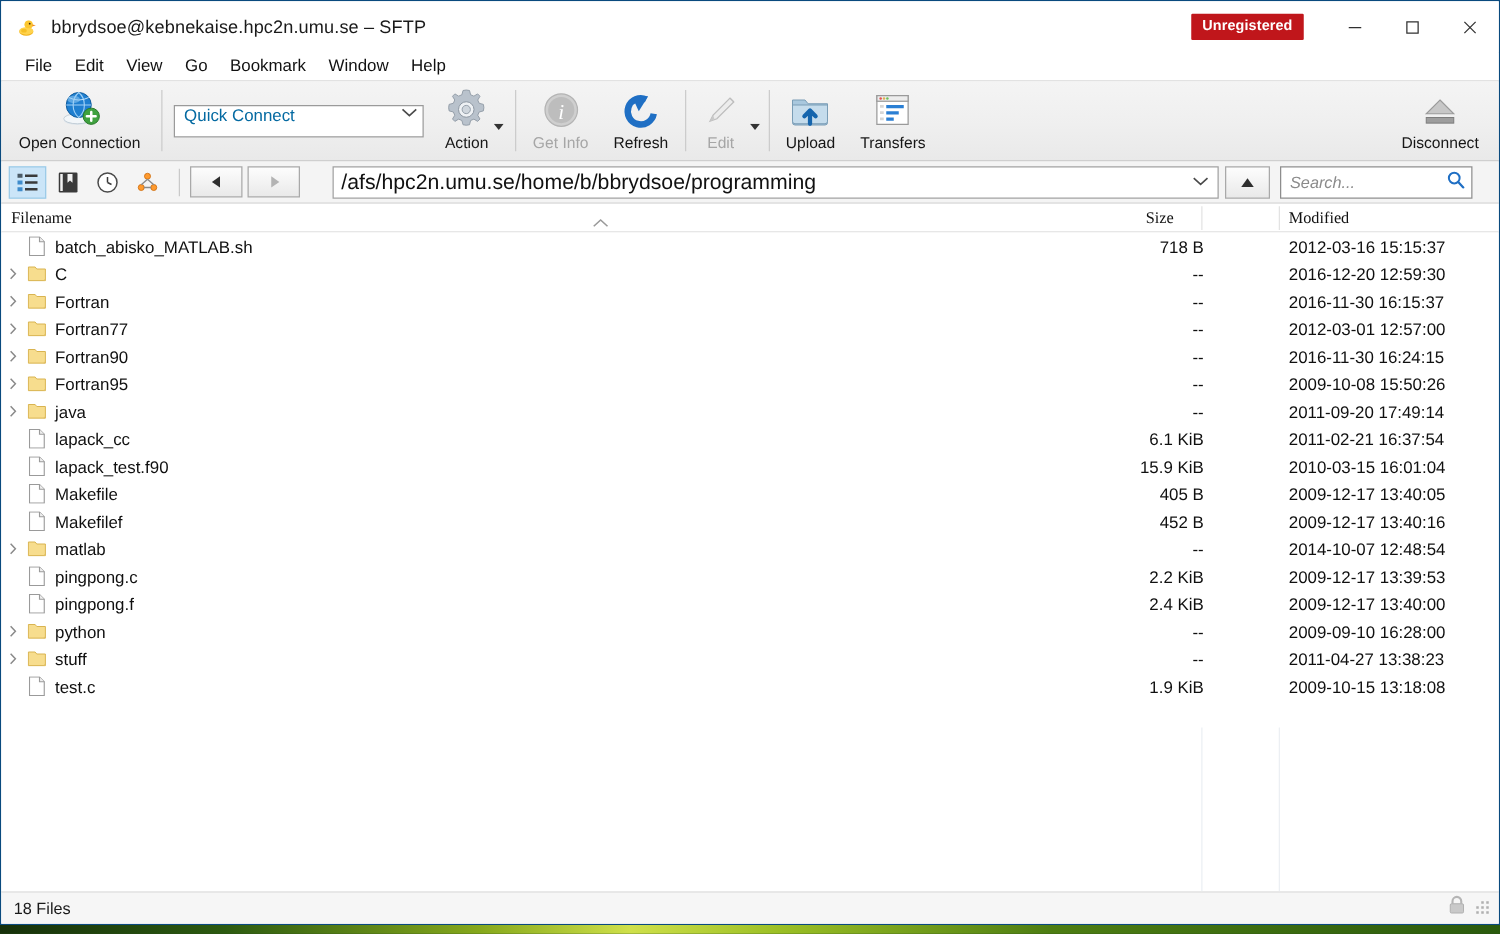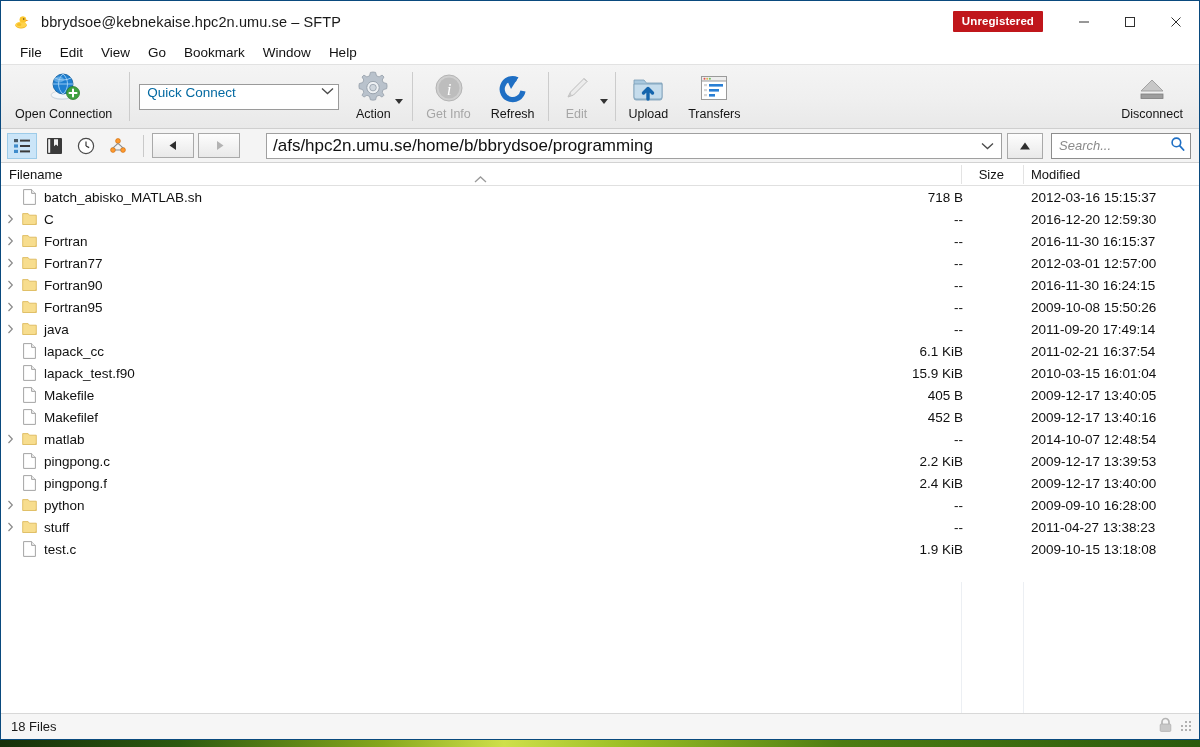--- a/index.html
+++ b/index.html
@@ -100,33 +100,33 @@
     flex: 1; height: 26px; border: 1px solid #a0a0a0; background: #fff;
     display: flex; align-items: center; padding: 0 4px 0 6px; margin-left: 22px;
     font-size: 17px; color: #111;
   }
   .path-field .chev { margin-left: auto; color: #4a4a4a; font-size: 11px; padding-right: 3px;}
   .up-btn {
     width: 36px; height: 26px; border: 1px solid #a9a9a9; background: linear-gradient(180deg,#fdfdfd,#e9e9e9);
     display: flex; align-items: center; justify-content: center; margin-left: 5px;
   }
   .search-box {
-    width: 140px; height: 26px; border: 1px solid #8d8d8d; background: #fff;
-    display: flex; align-items: center; padding: 0 5px 0 7px; margin-left: 8px; margin-right: 2px;
+    width: 154px; height: 26px; border: 1px solid #8d8d8d; background: #fff;
+    display: flex; align-items: center; padding: 0 5px 0 7px; margin-left: 8px; margin-right: 15px;
   }
   .search-box .ph { font-size: 13px; color: #8a8a8a; font-style: italic; }
   .search-box .mag { margin-left: auto; }
   
   .colhead {
     height: 23px; background: #ffffff; border-bottom: 1px solid #e0e0e0;
-    display: flex; align-items: center; flex: none; position: relative;
+    display: flex; align-items: center; flex: none; position: relative; font-family: Liberation Serif, serif;
   }
   .ch { font-size: 13px; color: #111; }
   .ch-filename { padding-left: 8px; }
-  .ch-size { position: absolute; left: 941px; width: 62px; text-align: right; }
+  .ch-size { position: absolute; left: 876px; width: 62px; text-align: right; }
   .ch-modified { position: absolute; left: 1030px; }
   .colhead .vline { position: absolute; top: 2px; height: 19px; width: 1px; background: #e3e3e3; }
   .sort-caret {
     position: absolute; left: 473px; top: 13px; font-size: 10px; color: #8d8d8d;
   }
   
   .filelist {
     flex: 1; background: #ffffff; position: relative; overflow: hidden;
   }
   .vline-body { position: absolute; width: 1px; background: #eceff3; }

